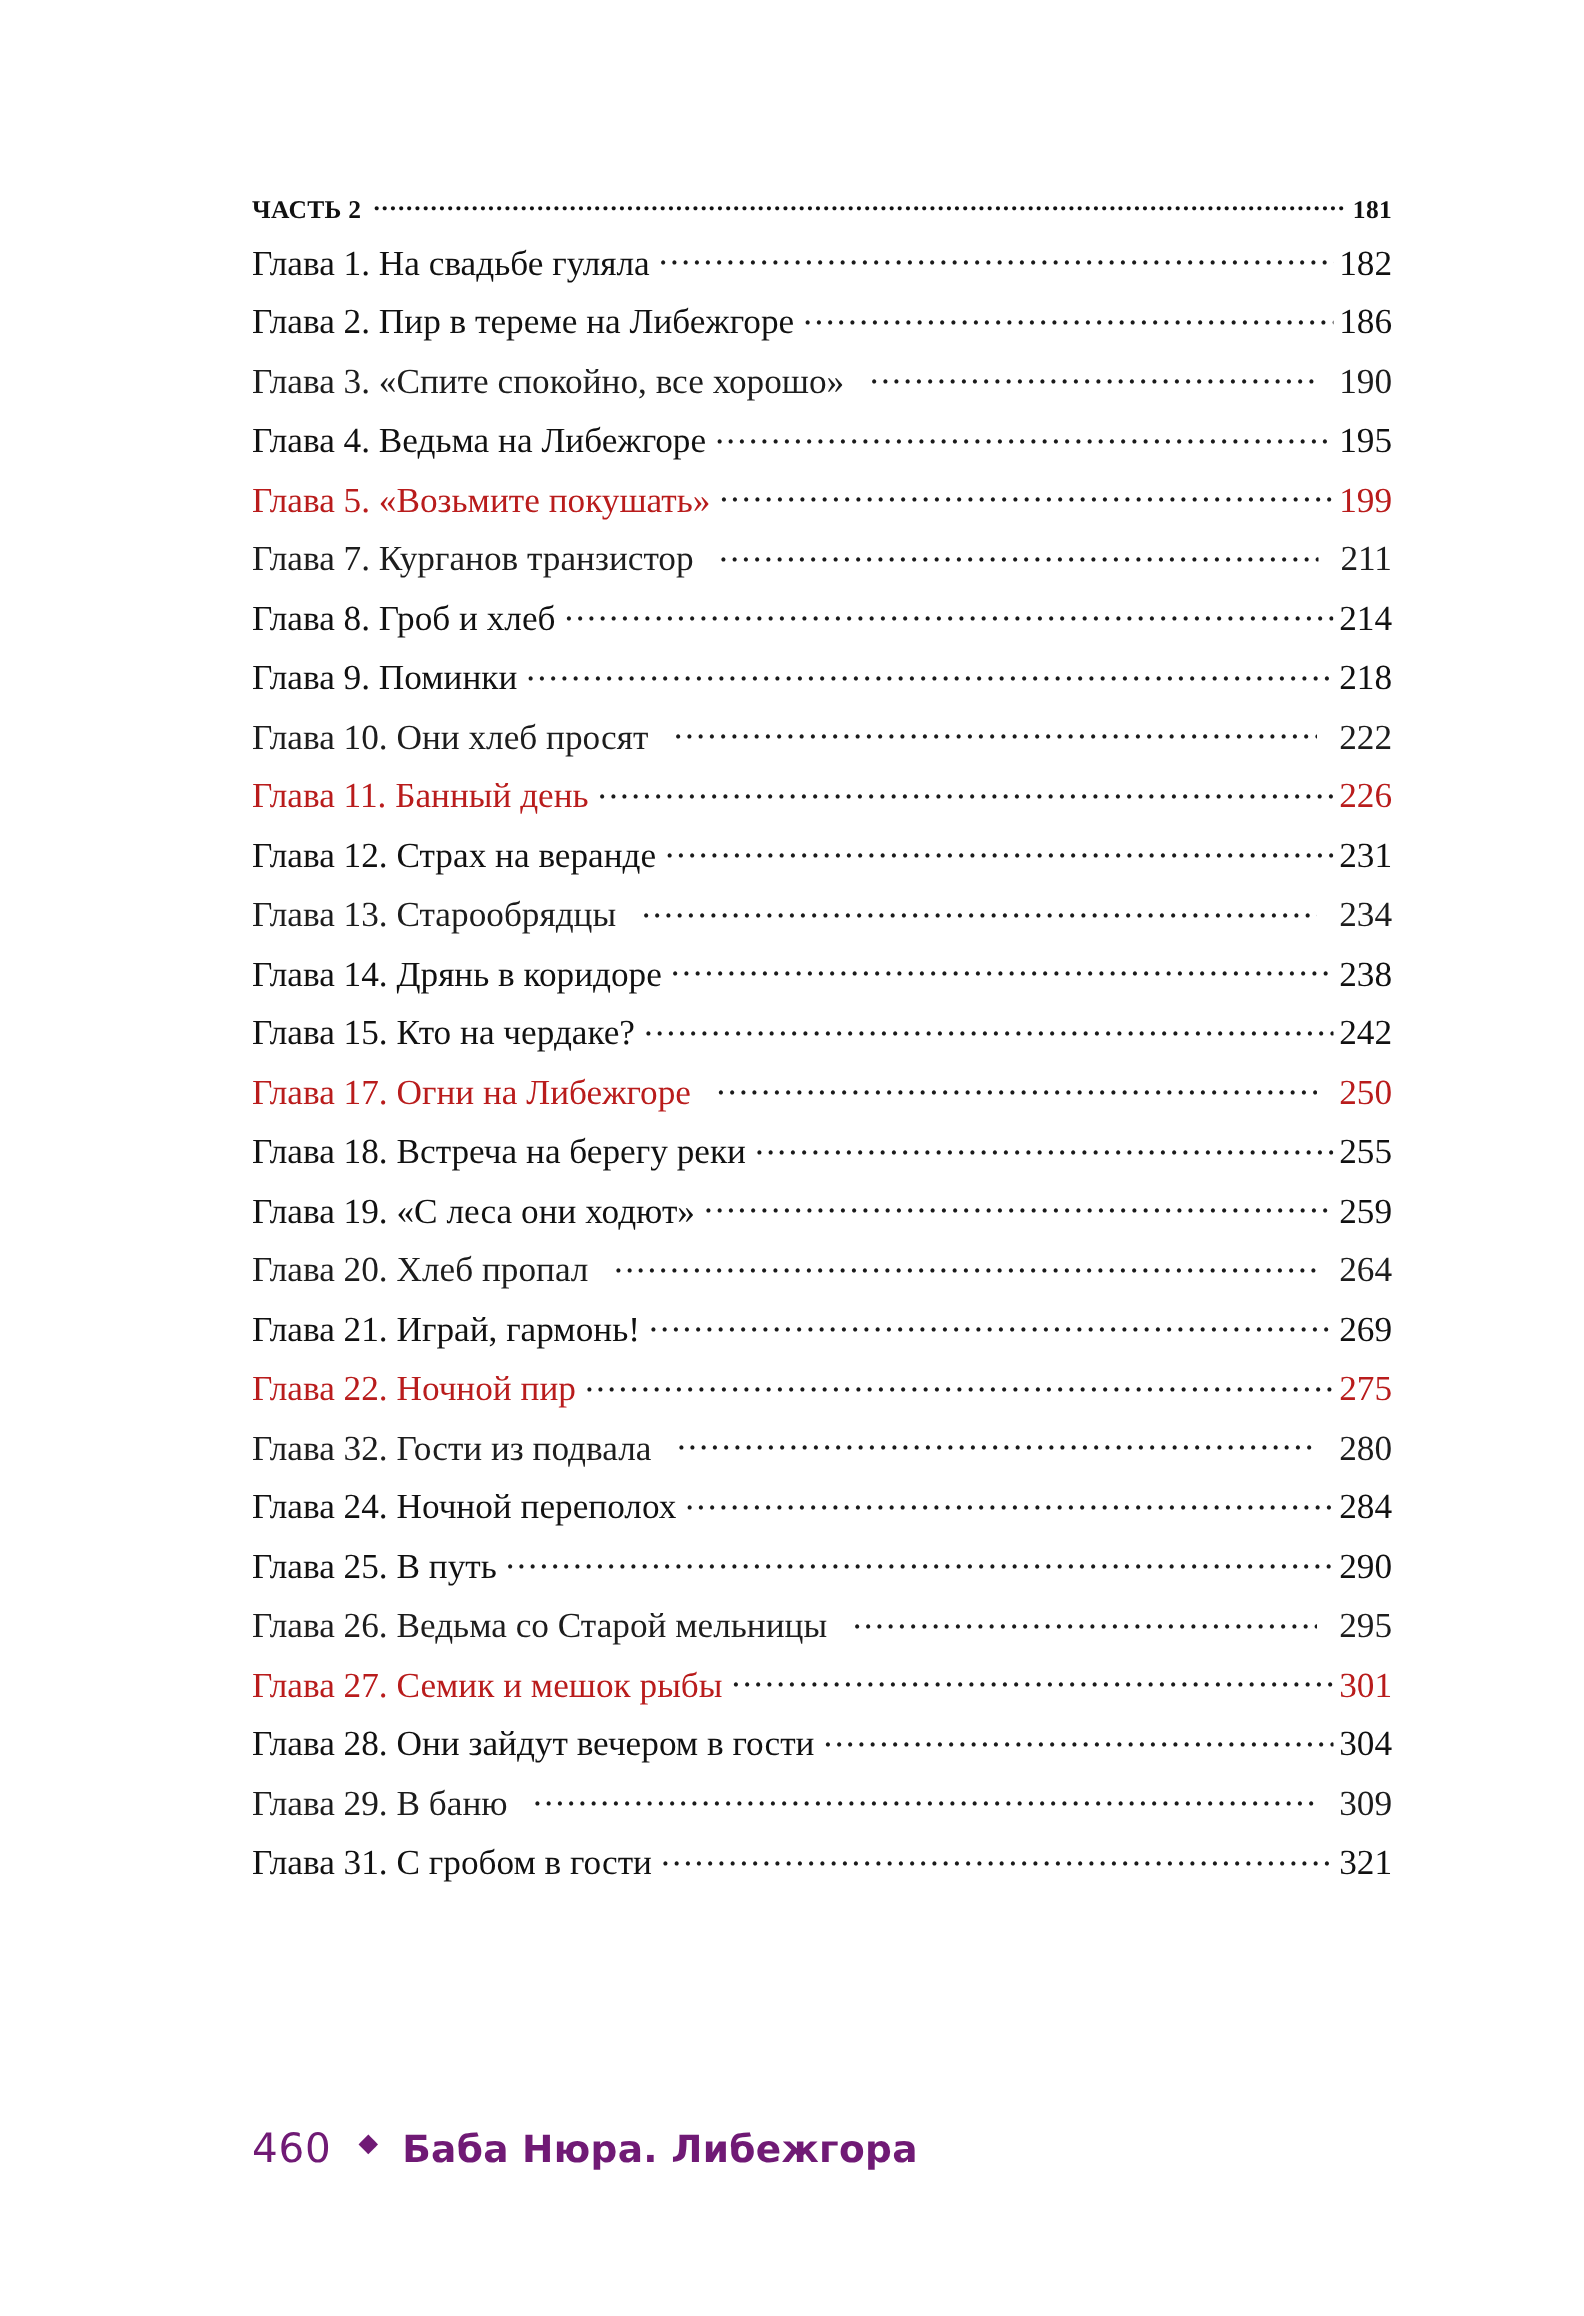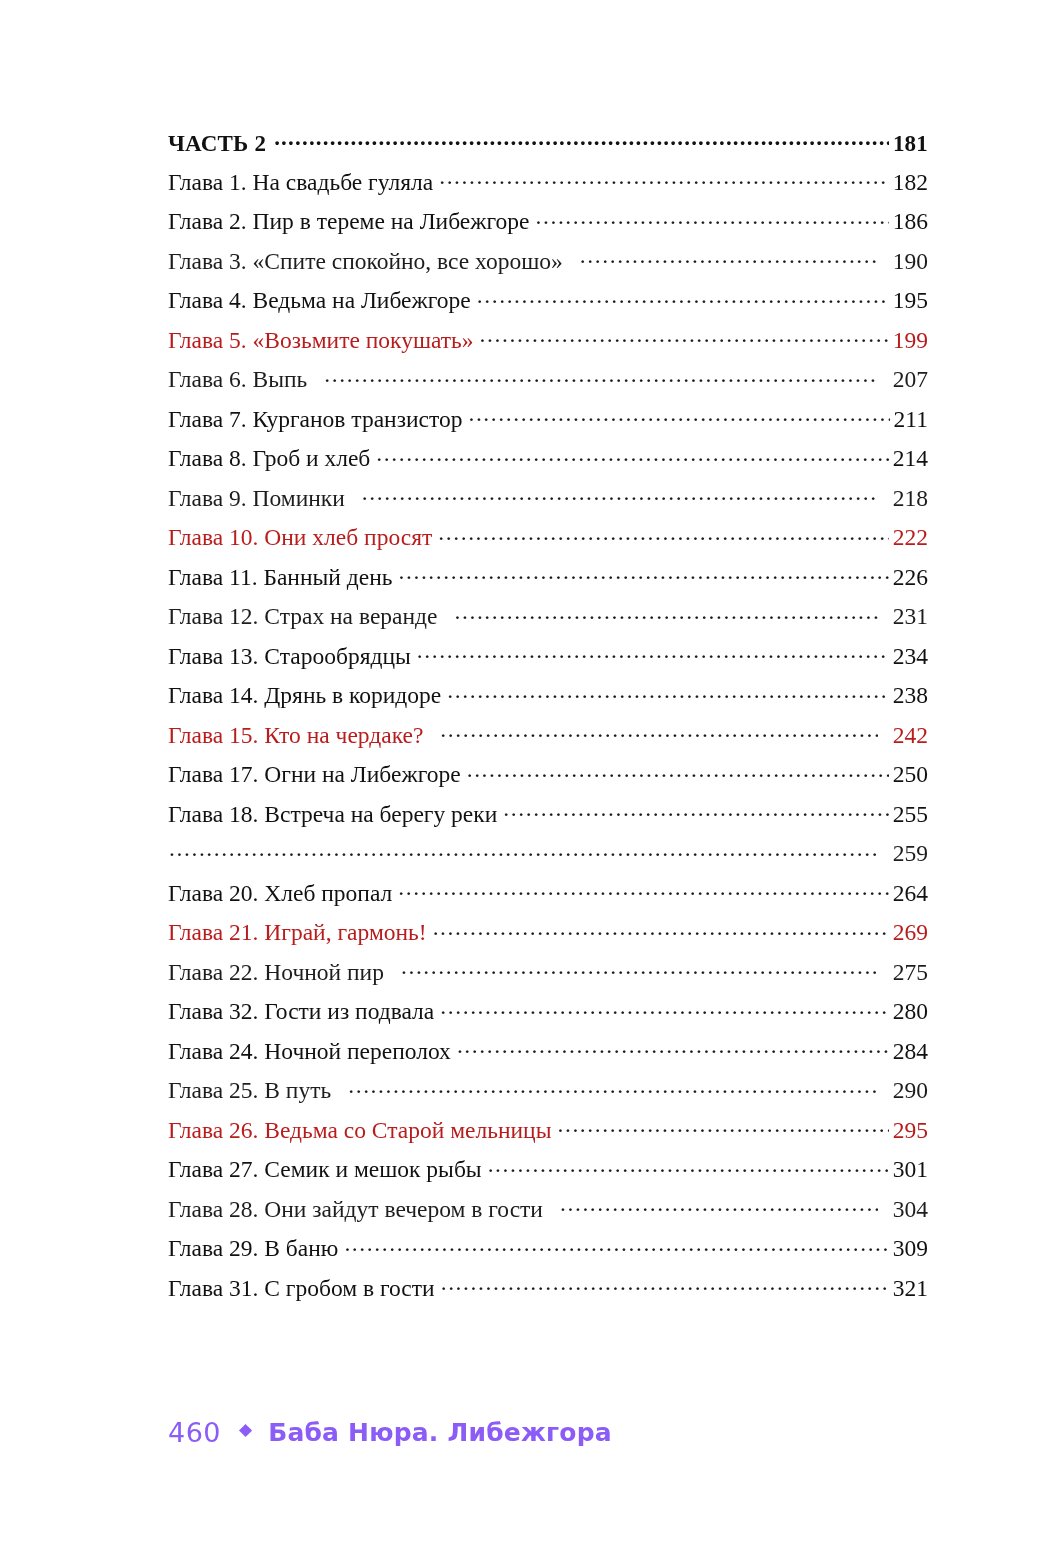--- a/index.html
+++ b/index.html
@@ -29,21 +29,21 @@
     left: 168px;
     top: 128px;
     width: 760px;
   }
 
   
   .part-row {
     display: flex;
     align-items: baseline;
     font-weight: bold;
-    font-size: 23px;
+    font-size: 17px;
     letter-spacing: 0.2px;
     margin-bottom: 9px;
   }
   .part-row .lbl {
     white-space: nowrap;
     padding-right: 6px;
   }
   .part-row .leader {
     flex: 1 1 auto;
     position: relative;
@@ -110,21 +110,21 @@
 
   
   .footer {
     position: absolute;
     left: 168px;
     bottom: 96px;
     display: flex;
     align-items: center;
     font-family: "DejaVu Sans", "Liberation Sans", sans-serif;
     font-size: 27px;
-    color: #8b5cf6;
+    color: #701a75;
   }
   .footer .pagenum {
     font-weight: normal;
     letter-spacing: 0.5px;
   }
   .footer .dot {
     margin: 0 16px 0 18px;
     font-size: 17px;
     line-height: 1;
     position: relative;
@@ -174,25 +174,20 @@
         <span class="leader"></span>
         <span class="pg">195</span>
       </div>
 
       <div class="chap-row">
         <span class="lbl">Глава 5. «Возьмите покушать»</span>
         <span class="leader"></span>
         <span class="pg">199</span>
       </div>
 
-      <div class="chap-row">
-        <span class="lbl">Глава 6. Выпь</span>
-        <span class="leader"></span>
-        <span class="pg">207</span>
-      </div>
 
       <div class="chap-row">
         <span class="lbl">Глава 7. Курганов транзистор</span>
         <span class="leader"></span>
         <span class="pg">211</span>
       </div>
 
       <div class="chap-row">
         <span class="lbl">Глава 8. Гроб и хлеб</span>
         <span class="leader"></span>
@@ -248,20 +243,21 @@
         <span class="pg">250</span>
       </div>
 
       <div class="chap-row">
         <span class="lbl">Глава 18. Встреча на берегу реки</span>
         <span class="leader"></span>
         <span class="pg">255</span>
       </div>
 
       <div class="chap-row">
+        <span class="lbl">Глава 19. «С леса они ходют»</span>
         <span class="leader"></span>
         <span class="pg">259</span>
       </div>
 
       <div class="chap-row">
         <span class="lbl">Глава 20. Хлеб пропал</span>
         <span class="leader"></span>
         <span class="pg">264</span>
       </div>
 

